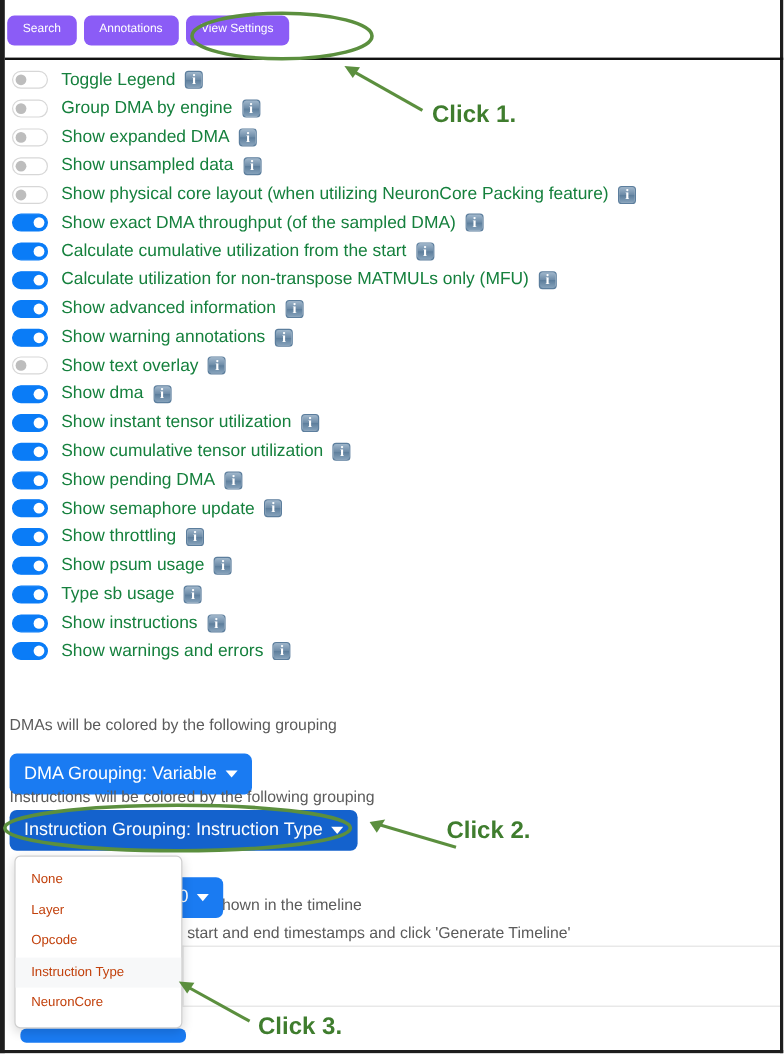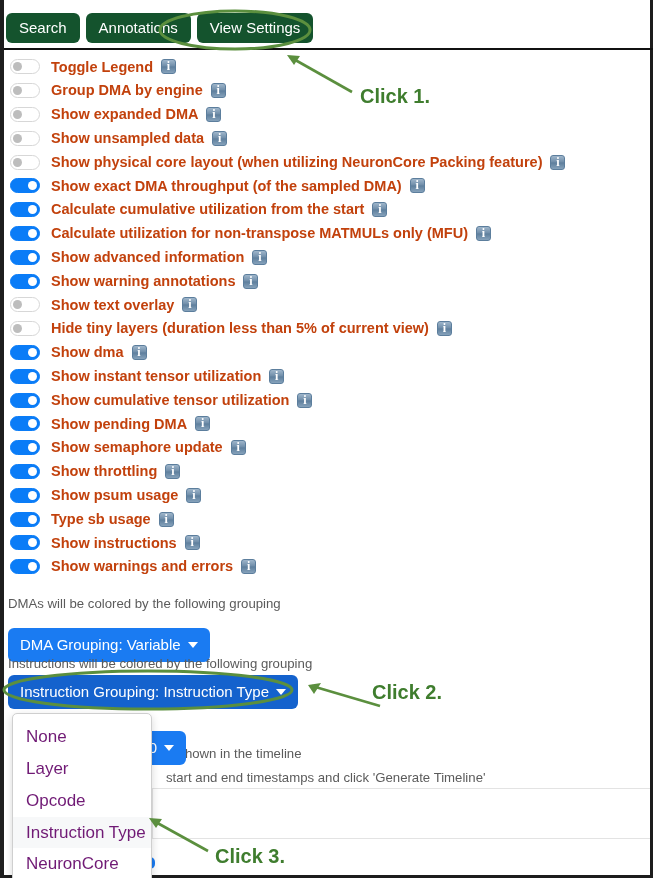--- a/index.html
+++ b/index.html
@@ -33,25 +33,25 @@
     position: absolute; left: 4px; top: 48px; width: 649px; height: 2px;
     background: #111111;
   }
 
   
   .tabbar {
     position: absolute; left: 6px; top: 13px;
     display: flex; gap: 6px; align-items: center;
   }
   .tab-btn {
-    background: #14532d;
+    background: #8b5cf6;
     color: #ffffff;
     border: none;
     border-radius: 6px;
-    font-size: 15px;
+    font-size: 10px;
     font-family: "Liberation Sans", sans-serif;
     padding: 7px 13px 8px 13px;
     line-height: 1;
     cursor: pointer;
     white-space: nowrap;
   }
 
   
   .settings {
     position: absolute; left: 8px; top: 55px;
@@ -87,24 +87,23 @@
     border: 1px solid #0a7cf7;
   }
   .toggle.on::after {
     content: "";
     position: absolute; right: 2px; top: 2px;
     width: 9px; height: 9px; border-radius: 50%;
     background: #ffffff;
   }
   .slabel {
     font-size: 14.5px;
-    color: #c2410c;
+    color: #15803d;
     white-space: nowrap;
     line-height: 1;
-    font-weight: bold;
   }
   .infoicon {
     flex: 0 0 auto;
     margin-left: 8px;
     width: 15px; height: 15px;
     border-radius: 3px;
     background: linear-gradient(#9fb6cb, #6e8ca8 48%, #5d7e9c 52%, #86a2bb);
     border: 1px solid #5c7e9d;
     position: relative;
     cursor: pointer;
@@ -146,21 +145,21 @@
     display: inline-block;
   }
 
   .sec-dma-label { position: absolute; left: 8px; top: 597px; }
   .sec-dma-btn   { position: absolute; left: 8px; top: 628px; }
   .sec-ins-label { position: absolute; left: 8px; top: 657px; }
   .sec-ins-btn   { position: absolute; left: 8px; top: 675px; }
 
   .sec-count-label { position: absolute; left: 160px; top: 718px; margin-top: 29px; }
   .count-btn { position: absolute; left: 120px; top: 731px; }
-  .sec-gen-label   { position: absolute; left: 166px; top: 771px; }
+  .sec-gen-label   { position: absolute; left: 156px; top: 771px; }
 
   
   .lrule {
     position: absolute; background: #e3e3e3; height: 1px;
   }
   .lrule-a { left: 152px; top: 788px; width: 498px; }
   .lrule-b { left: 152px; top: 838px; width: 498px; }
   .lrule-vert {
     position: absolute; left: 152px; top: 788px; width: 1px; height: 50px;
     background: #e3e3e3;
@@ -178,22 +177,22 @@
     position: absolute; left: 12px; top: 713px;
     width: 140px;
     background: #ffffff;
     border: 1px solid #cfcfcf;
     border-radius: 5px;
     box-shadow: 0 3px 9px rgba(0,0,0,0.16);
     padding: 7px 0 7px 0;
     z-index: 40;
   }
   .menu-item {
-    font-size: 17px;
-    color: #701a75;
+    font-size: 11px;
+    color: #c2410c;
     padding: 7px 16px 7px 13px;
     line-height: 1.05;
     cursor: pointer;
     white-space: nowrap;
   }
   .menu-item.selected { background: #f7f8f9; }
 
   
   .anno-svg {
     position: absolute; left: 0; top: 0;
@@ -280,25 +279,20 @@
         <div class="toggle on"></div>
         <span class="slabel">Show warning annotations</span>
         <span class="infoicon"></span>
       </div>
       <div class="srow">
         <div class="toggle off"></div>
         <span class="slabel">Show text overlay</span>
         <span class="infoicon"></span>
       </div>
       <div class="srow">
-        <div class="toggle off"></div>
-        <span class="slabel">Hide tiny layers (duration less than 5% of current view)</span>
-        <span class="infoicon"></span>
-      </div>
-      <div class="srow">
         <div class="toggle on"></div>
         <span class="slabel">Show dma</span>
         <span class="infoicon"></span>
       </div>
       <div class="srow">
         <div class="toggle on"></div>
         <span class="slabel">Show instant tensor utilization</span>
         <span class="infoicon"></span>
       </div>
       <div class="srow">

